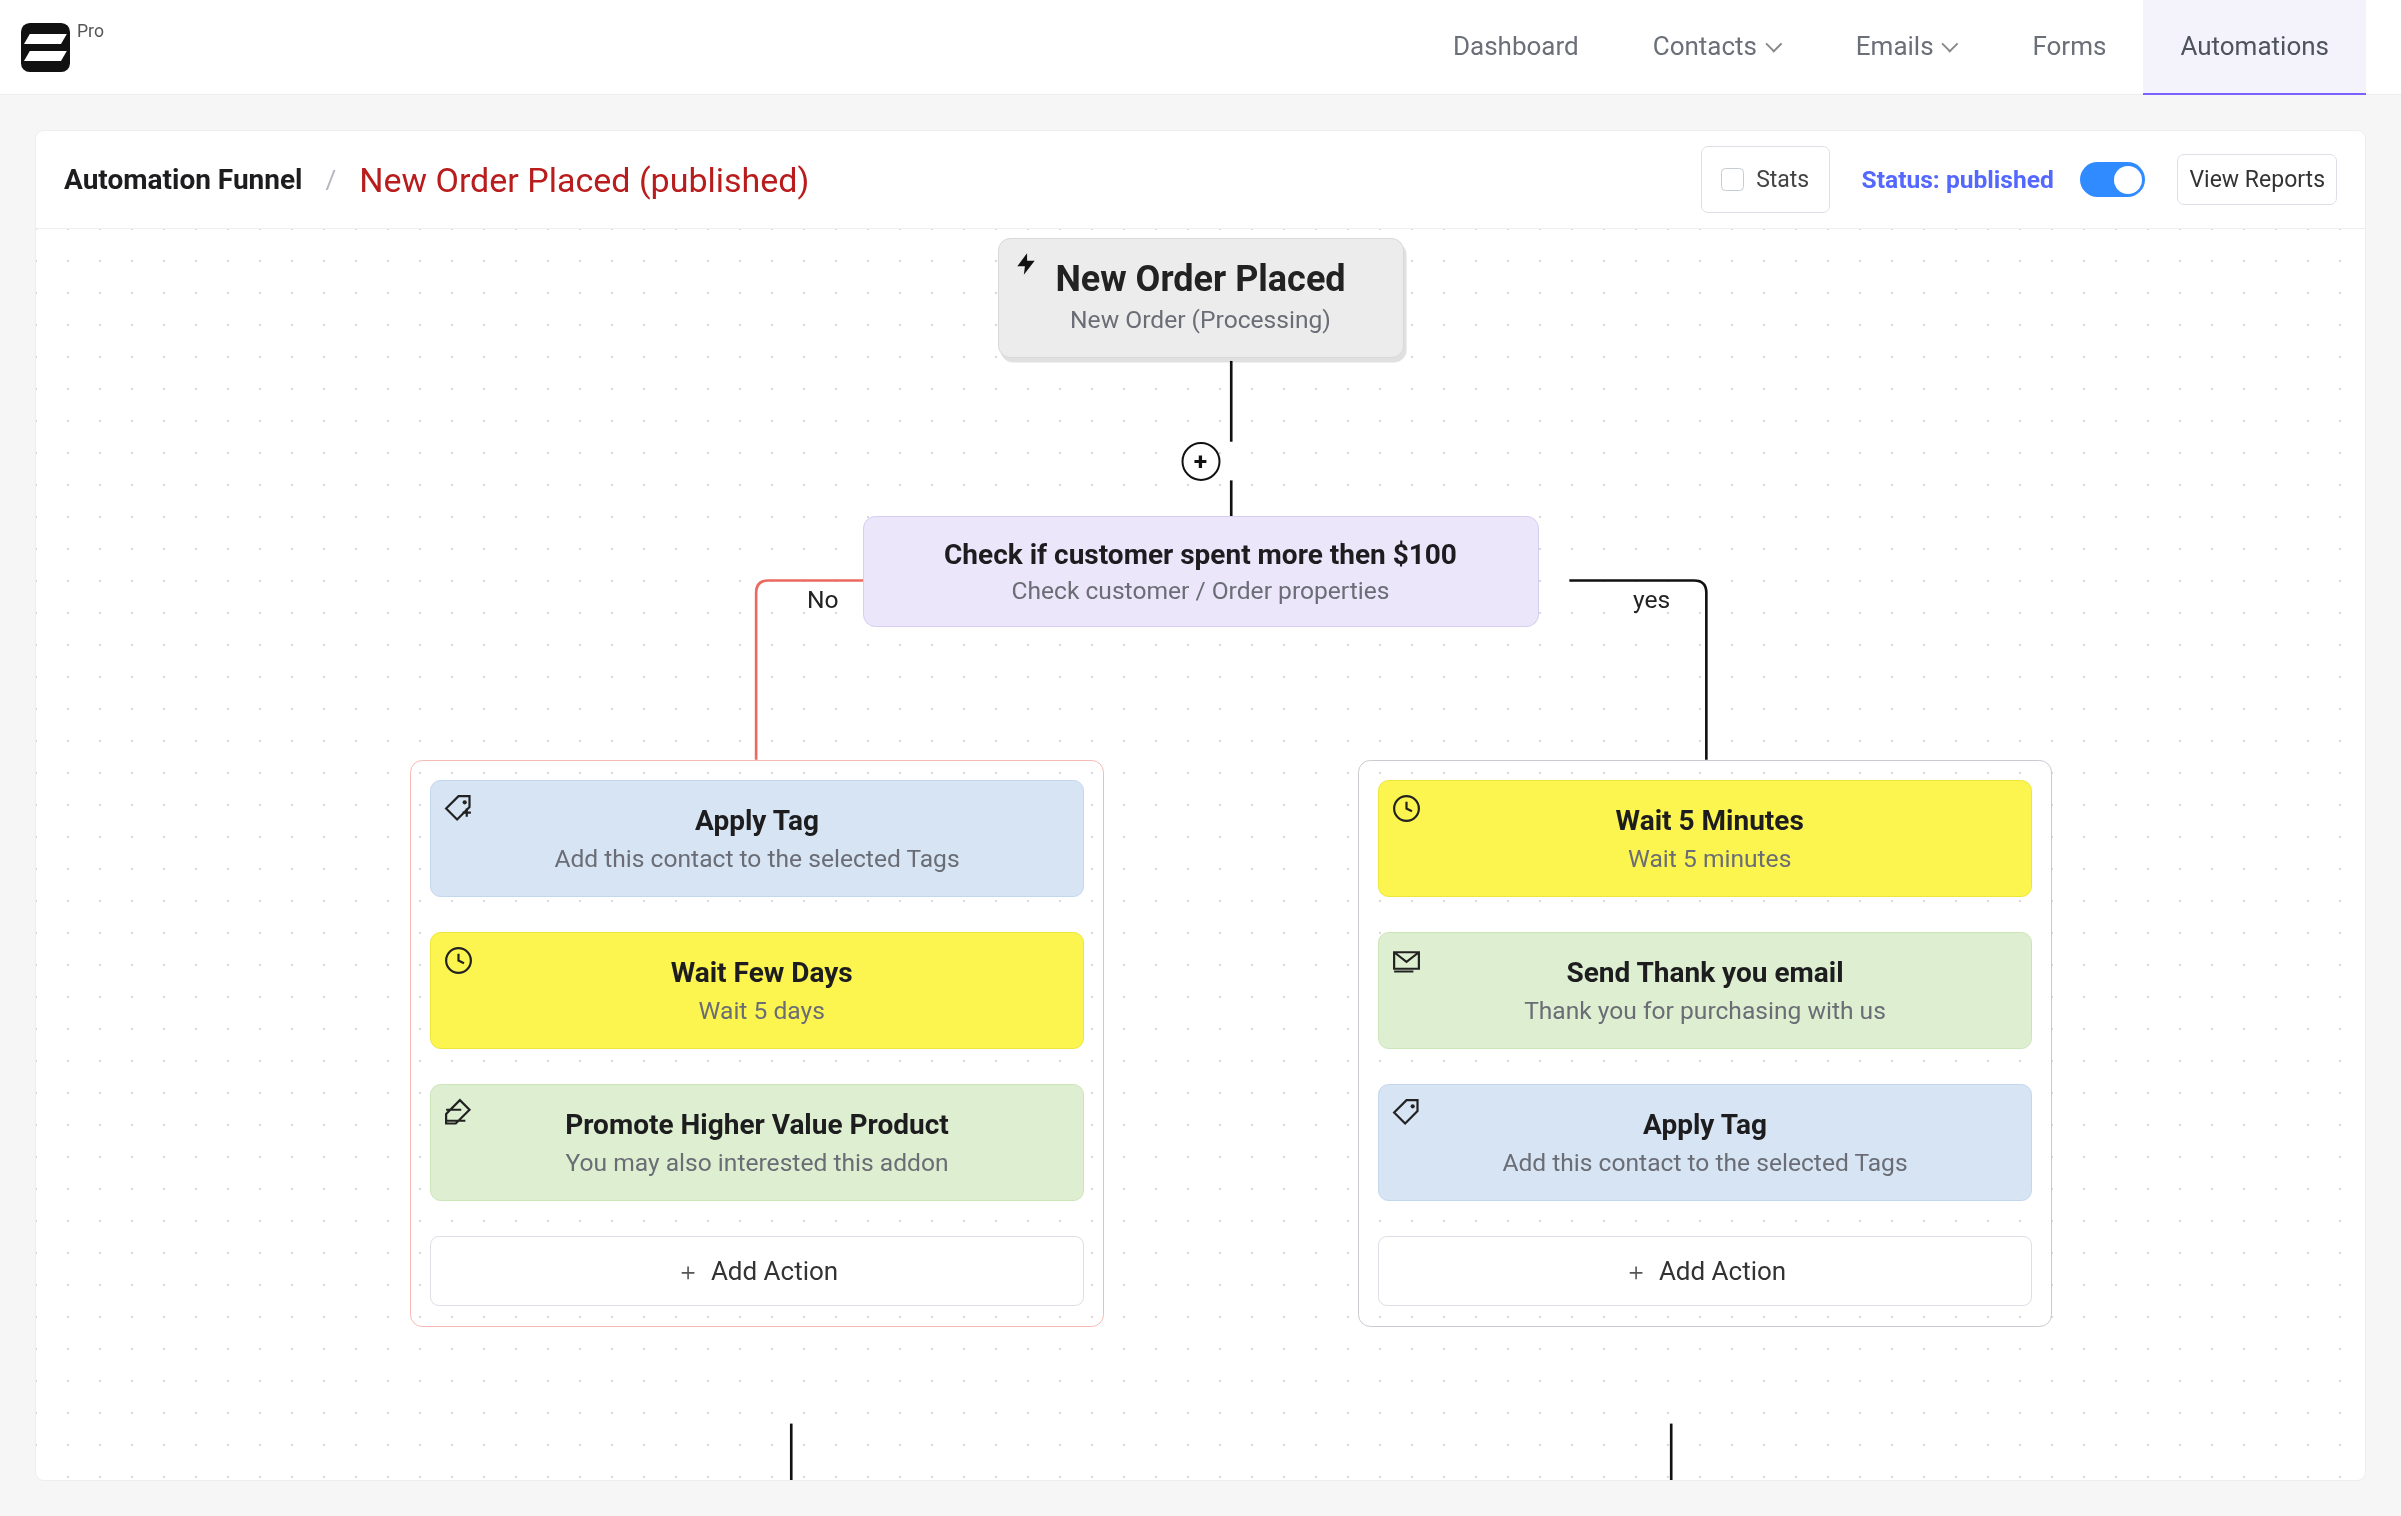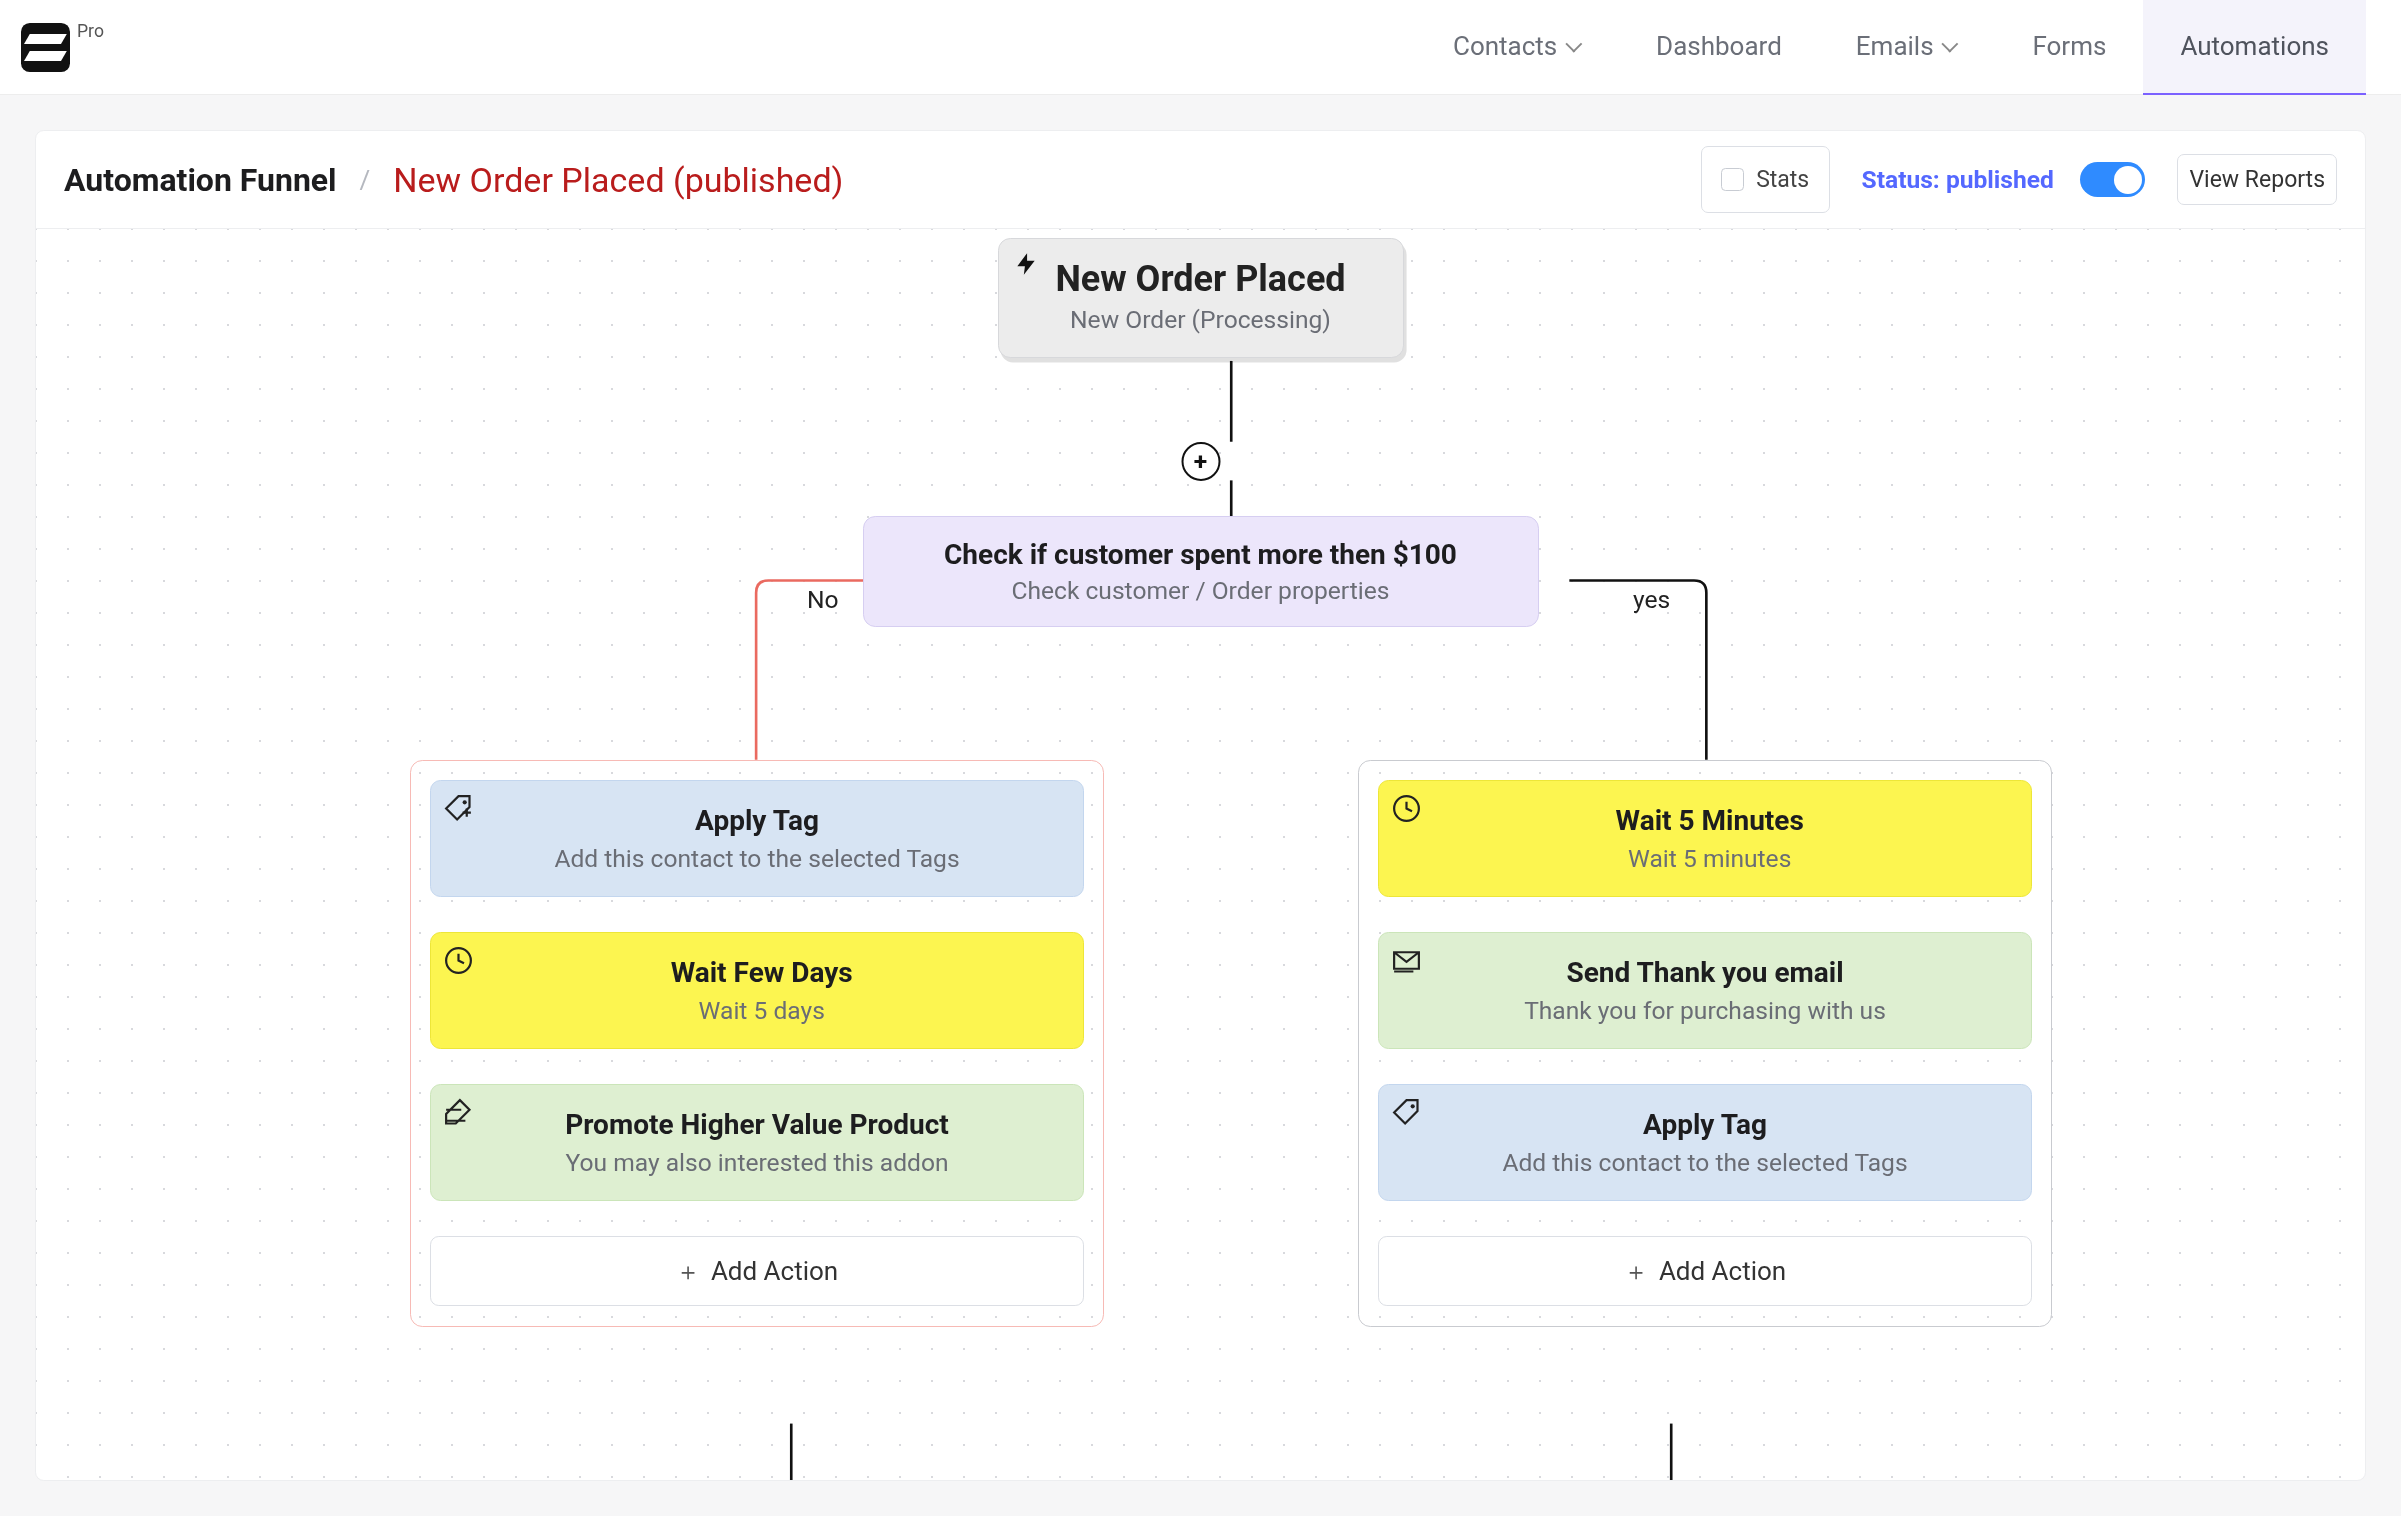--- a/index.html
+++ b/index.html
@@ -16,21 +16,21 @@
 .nav { margin-left: auto; display: flex; gap: 0; }
 .nav-item { padding: 0 37px; height: 95px; display: flex; align-items: center; font-size: 26px; color: #6b6f78; cursor: pointer; gap: 8.8px; border-bottom: 2.6px solid transparent; }
 .nav-item.active { background: #f4f3fb; border-bottom-color: #7b61ff; color: #4f535d; }
 .chev { width: 16px; height: 16px; display: inline-block; position: relative; }
 .chev::after { content: ""; position: absolute; width: 9.7px; height: 9.7px; border-right: 2.6px solid #888; border-bottom: 2.6px solid #888; transform: rotate(45deg); left: 1.8px; top: 0; }
 
 
 .page { background: #f6f6f7; padding: 35px; height: calc(1516px - 95px); }
 .panel { background: #fff; border-radius: 8.8px; border: 0.9px solid #edeef0; height: 100%; overflow: hidden; display: flex; flex-direction: column; }
 .panel-header { height: 98px; border-bottom: 0.9px solid #edeef0; display: flex; align-items: center; padding: 0 28px; gap: 16px; }
-.crumb-main { font-size: 32px; font-weight: 700; color: #1d1d1f; }
+.crumb-main { font-size: 28px; font-weight: 700; color: #1d1d1f; }
 .crumb-sep { font-size: 26px; color: #b5b8bf; padding: 0 7px; }
 .crumb-sub { font-size: 34px; color: #b91c1c; }
 .panel-header .spacer { flex: 1; }
 .stats-box { border: 0.9px solid #dcdfe5; border-radius: 7px; height: 67px; padding: 0 19.3px; display: flex; align-items: center; gap: 12.3px; font-size: 23px; color: #444; }
 .chk { width: 23px; height: 23px; border: 1.8px solid #c8ccd3; border-radius: 4.4px; }
 .status-label { font-size: 24.6px; font-weight: 700; color: #5468ff; margin-left: 16px; }
 .switch { width: 65px; height: 35px; background: #2f8bff; border-radius: 35px; position: relative; margin-left: 10.5px; cursor: pointer; }
 .switch .knob { width: 28px; height: 28px; background: #fff; border-radius: 50%; position: absolute; right: 3.5px; top: 3.5px; }
 .view-reports { border: 0.9px solid #dcdfe5; border-radius: 7px; height: 51px; padding: 0 11px; font-size: 23px; color: #333; display: flex; align-items: center; margin-left: 16px; cursor: pointer; }
 
@@ -74,25 +74,25 @@
 </head>
 <body>
 
 <div class="topbar">
   <div class="logo-wrap">
     <div class="logo"></div>
     <span class="logo-badge">Pro</span>
   </div>
   <div class="nav">
     <div class="nav-item">
+        <span>Dashboard</span>
+      </div>
+    <div class="nav-item">
         <span>Contacts</span>
         <span class="chev"></span>
-      </div>
-    <div class="nav-item">
-        <span>Dashboard</span>
       </div>
     <div class="nav-item">
         <span>Emails</span>
         <span class="chev"></span>
       </div>
     <div class="nav-item">
         <span>Forms</span>
       </div>
     <div class="nav-item active">
         <span>Automations</span>

